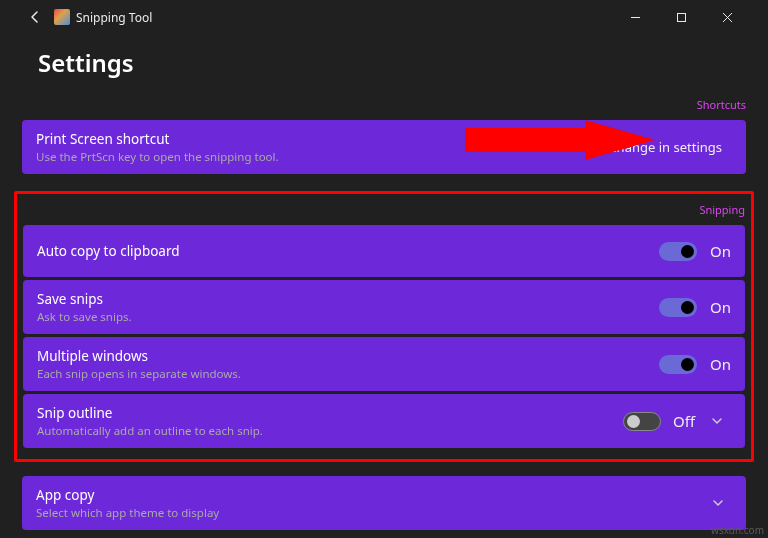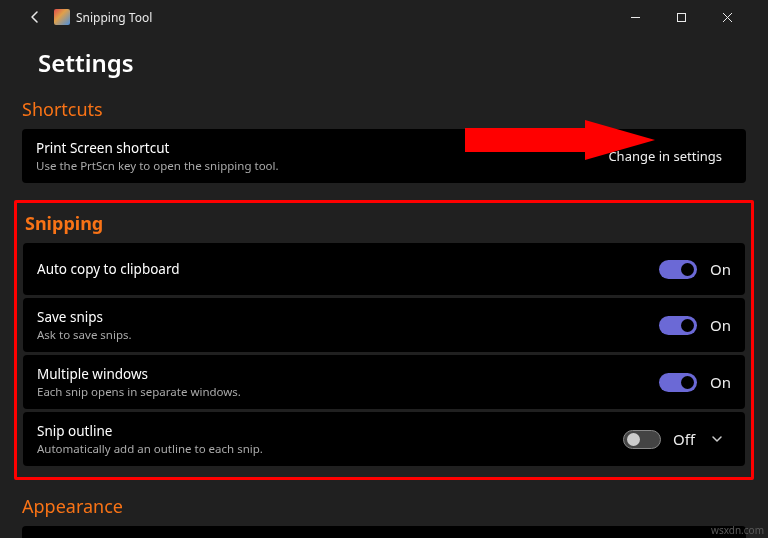--- a/index.html
+++ b/index.html
@@ -9,24 +9,24 @@
   .titlebar { height: 34px; display: flex; align-items: center; padding: 0 18px; }
   .titlebar .back { width: 34px; height: 34px; display:flex;align-items:center;justify-content:center; color:#eaeaea; }
   .titlebar .app-icon { width: 16px; height: 16px; margin: 0 6px 0 2px; background: linear-gradient(135deg,#e04a4a 0%,#e0a04a 40%,#4a90e0 100%); border-radius:2px; display:inline-block;}
   .titlebar .app-title { font-size: 12px; color:#eaeaea; }
   .titlebar .spacer { flex: 1; }
   .win-btn { width: 46px; height: 34px; display:flex;align-items:center;justify-content:center;color:#eaeaea; }
 
   .content { padding: 0 22px 0 22px; }
   .page-title { font-size: 24px; font-weight: 600; margin: 12px 0 18px 16px; }
 
-  .section-label { font-size: 18px; color:#f97316; margin: 4px 0 8px 0; }
+  .section-label { font-size: 11px; color:#d946ef; margin: 4px 0 8px 0; text-align: right; }
 
   .row {
-    background: #000000;
+    background: #6d28d9;
     border-radius: 4px;
     min-height: 52px;
     display: flex;
     align-items: center;
     padding: 10px 14px;
     margin-bottom: 3px;
     position: relative;
   }
   .row .texts { flex: 1; }
   .row .row-title { font-size: 13.5px; color: #fff; }
@@ -50,21 +50,21 @@
 
   
   .highlight-box {
     border: 3px solid #ff0000;
     border-radius: 2px;
     padding: 4px 6px 8px 6px;
     margin-left: -8px;
     margin-right: -8px;
     margin-bottom: 14px;
   }
-  .highlight-box .section-label { margin-left: 2px; font-weight: bold; }
+  .highlight-box .section-label { margin-left: 2px; }
 
   
   .red-arrow {
     position: absolute;
     top: 120px;
     left: 465px;
     pointer-events: none;
     z-index: 10;
   }
 
@@ -160,21 +160,20 @@
         <span class="toggle-label">Off</span>
       </div>
       <div class="expand-caret">
         <svg width="12" height="12" viewBox="0 0 12 12">
             <path d="M2 4 L6 8 L10 4" stroke="#ccc" stroke-width="1.5" fill="none" stroke-linecap="round" stroke-linejoin="round"></path>
           </svg>
       </div>
     </div>
   </div>
 
-  <div class="section-label">Appearance</div>
   <div class="row">
     <div class="texts">
       <div class="row-title">App copy</div>
       <div class="row-desc">Select which app theme to display</div>
     </div>
     <div class="expand-caret">
       <svg width="12" height="12" viewBox="0 0 12 12">
           <path d="M2 4 L6 8 L10 4" stroke="#ccc" stroke-width="1.5" fill="none" stroke-linecap="round" stroke-linejoin="round"></path>
         </svg>
     </div>

